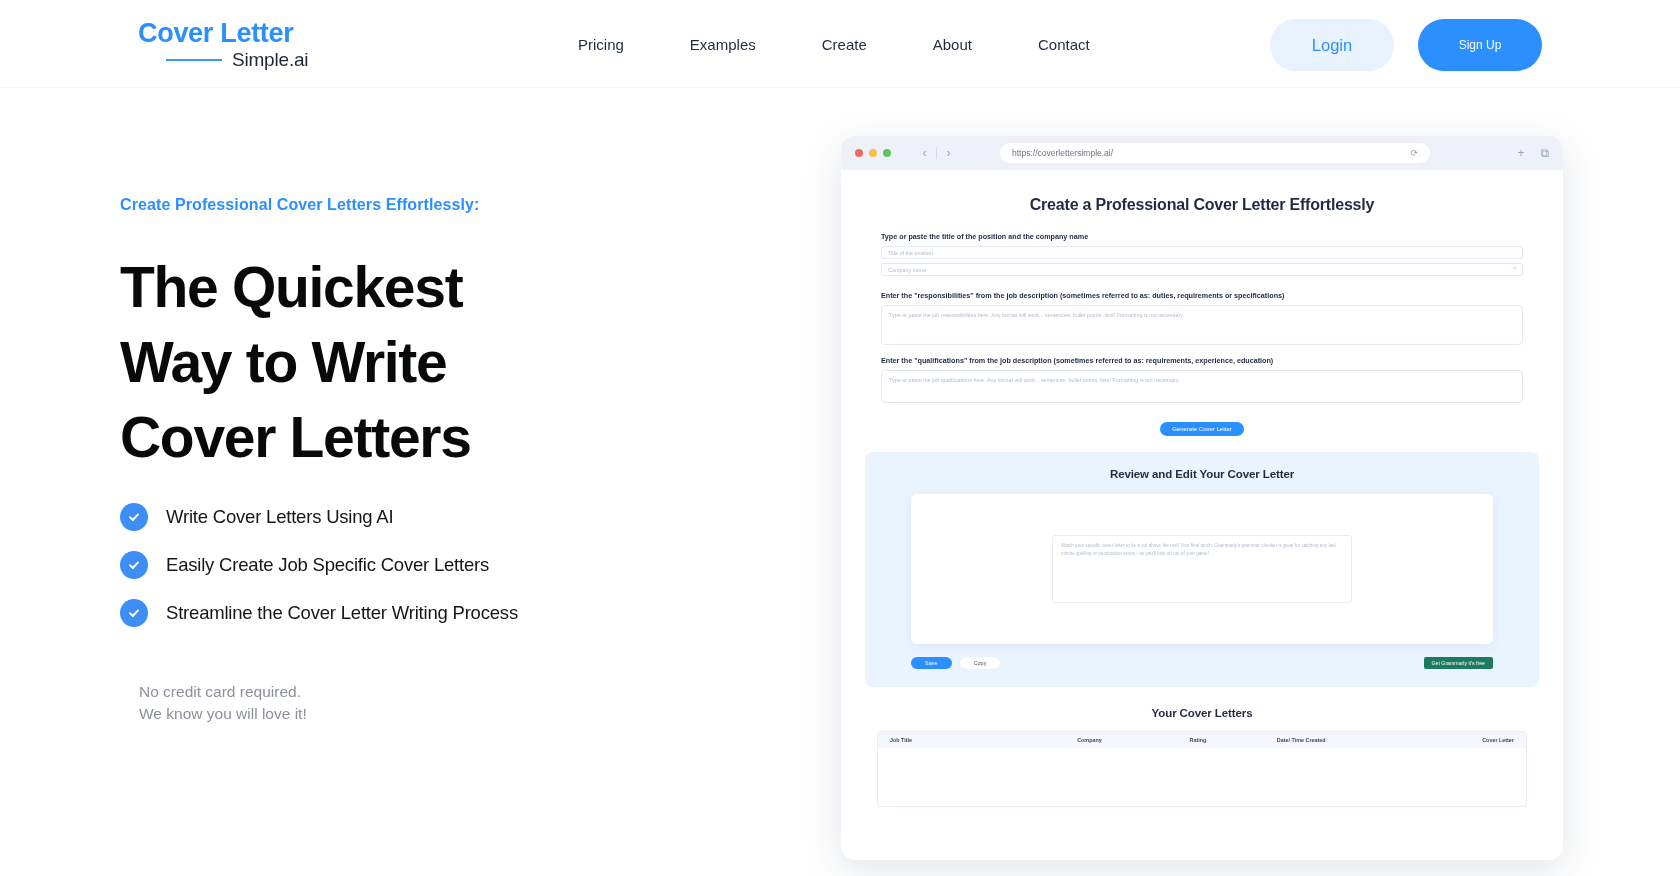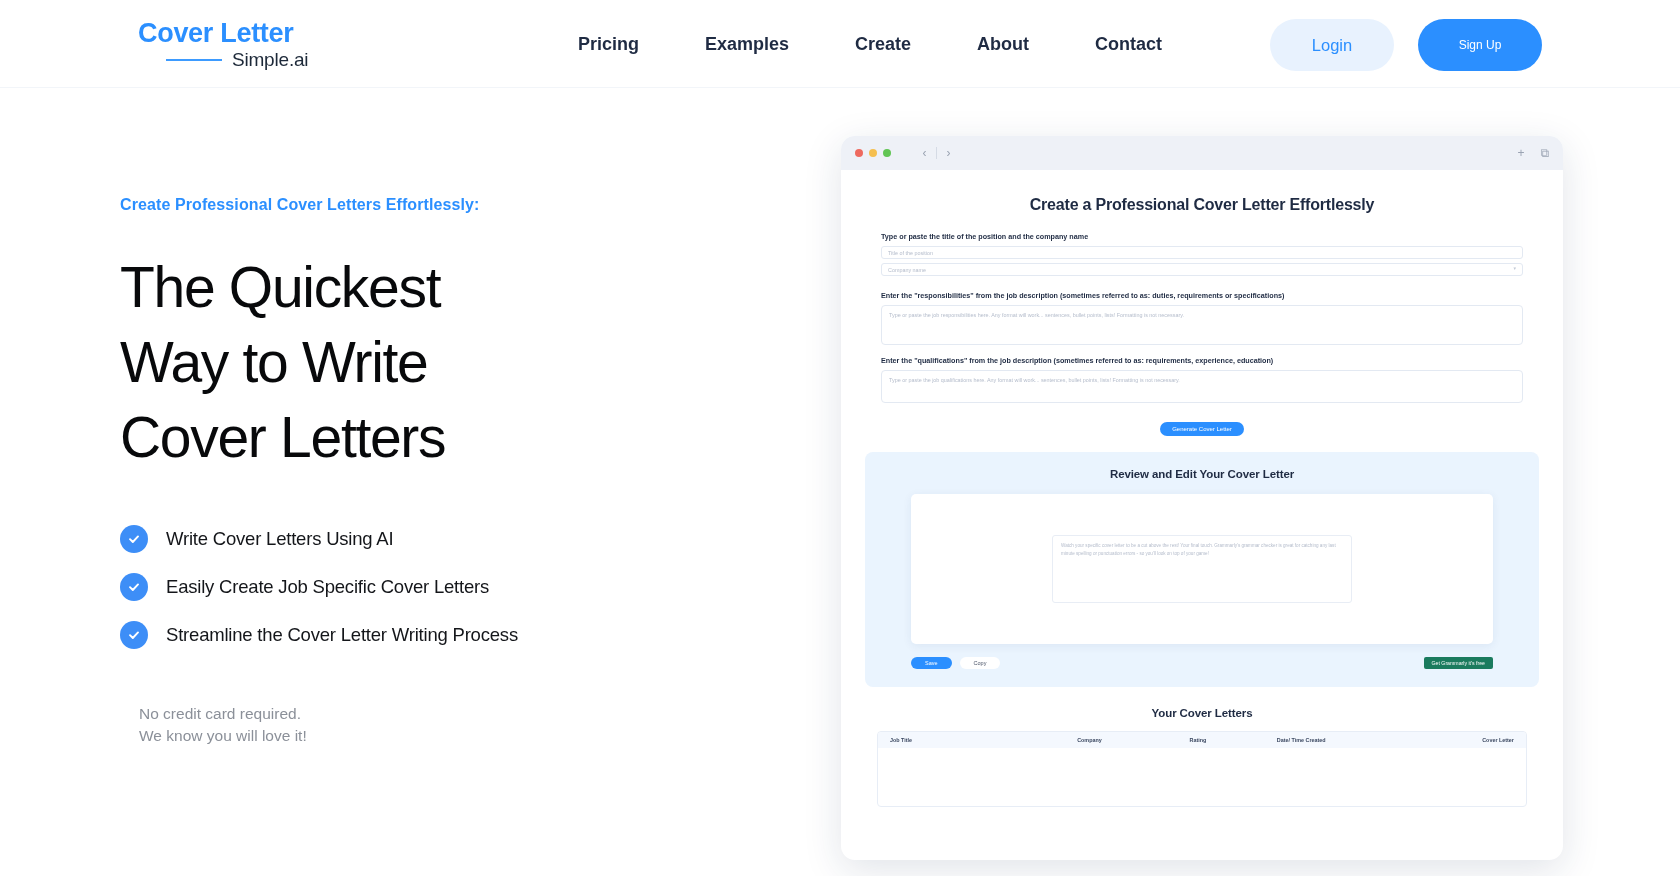--- a/index.html
+++ b/index.html
@@ -30,22 +30,22 @@
   .logo-rule { width: 56px; height: 2px; background: #3d9bff; }
   .logo-sub {
     font-size: 19px; color: #1d2939; letter-spacing: -0.2px;
   }
 
   .nav {
     position: absolute; left: 545px; top: 0; height: 88px;
     display: flex; align-items: center; gap: 0;
   }
   .nav a {
-    font-size: 18px; color: #1f2b43; text-decoration: none;
-    padding: 0 33px; white-space: nowrap; font-weight: bold;
+    font-size: 15px; color: #1f2b43; text-decoration: none;
+    padding: 0 33px; white-space: nowrap;
   }
 
   .auth { position: absolute; right: 138px; top: 19px; display: flex; align-items: center; gap: 24px; }
   .btn-login {
     background: #e8f2fe; color: #2b8fff; border: none;
     font-size: 16.5px; border-radius: 30px;
     width: 124px; height: 52px; cursor: pointer;
     font-family: "Liberation Sans", sans-serif;
   }
   .btn-signup {
@@ -55,22 +55,22 @@
     font-family: "Liberation Sans", sans-serif;
   }
 
   
   .hero-left { position: absolute; left: 120px; top: 196px; width: 640px; }
   .eyebrow {
     font-size: 16px; font-weight: bold; color: #2b8fff;
     letter-spacing: 0.1px; margin-bottom: 36px;
   }
   .headline {
-    font-size: 57px; font-weight: normal; color: #08090b;
-    line-height: 75px; letter-spacing: -1.3px; margin-bottom: 50px;
+    font-size: 57px; font-weight: bold; color: #08090b;
+    line-height: 75px; letter-spacing: -1.3px; margin-bottom: 28px;
   }
   .features { margin-bottom: 54px; }
   .feature { display: flex; align-items: center; gap: 18px; margin-bottom: 20px; }
   .check {
     width: 28px; height: 28px; border-radius: 50%;
     background: #3d8ef7; flex: 0 0 28px;
     display: flex; align-items: center; justify-content: center;
   }
   .feature-text { font-size: 18.5px; color: #14161a; letter-spacing: -0.2px; }
   .btn-try {
@@ -273,20 +273,24 @@
     <div class="browser-bar">
       <div class="dots">
         <span class="dot r"></span>
         <span class="dot y"></span>
         <span class="dot g"></span>
       </div>
       <div class="navbtns">
         <span class="navbtn">‹</span>
         <span class="navsep"></span>
         <span class="navbtn">›</span>
+      </div>
+      <div class="urlbar">
+        <span>https://coverlettersimple.ai/</span>
+        <span class="reload">⟳</span>
       </div>
       <div class="bar-right">
         <span>+</span>
         <span>⧉</span>
       </div>
     </div>
 
     <div class="browser-body">
       <div class="inner-title">Create a Professional Cover Letter Effortlessly</div>
 

